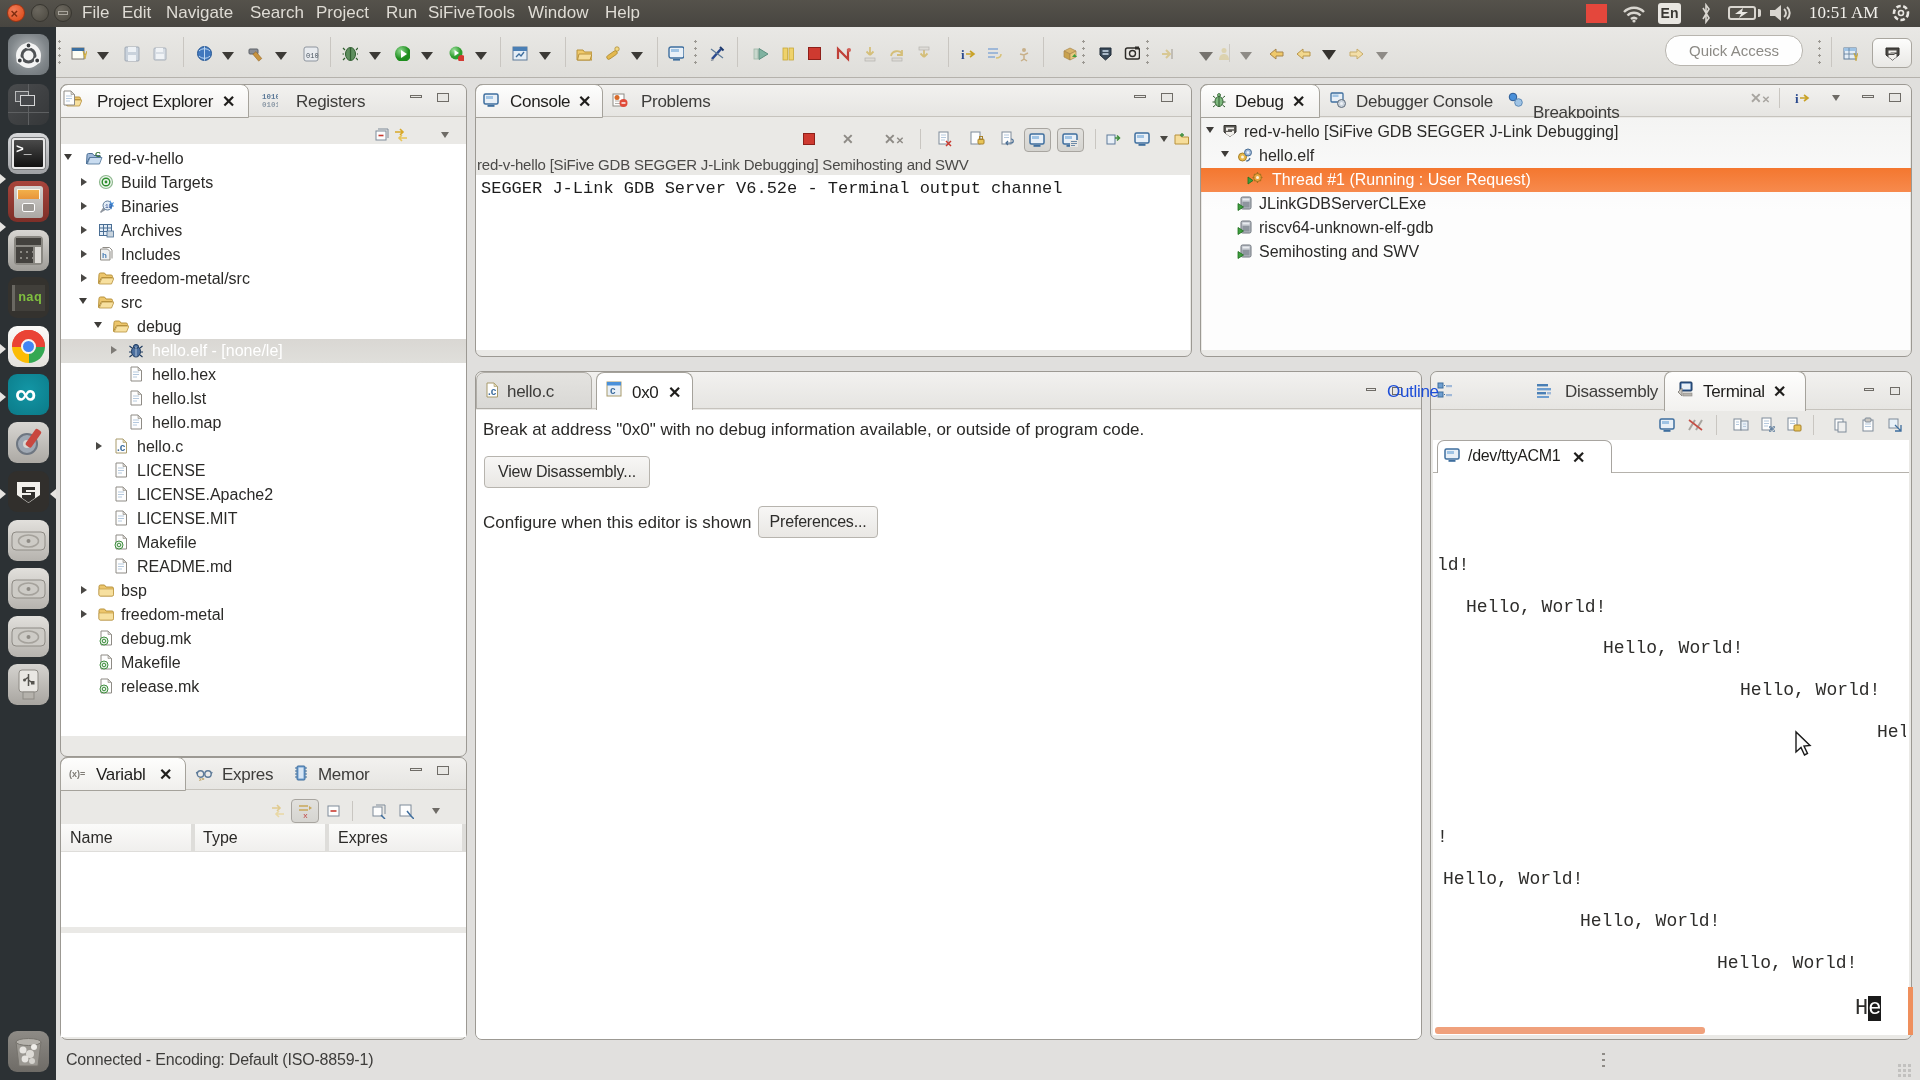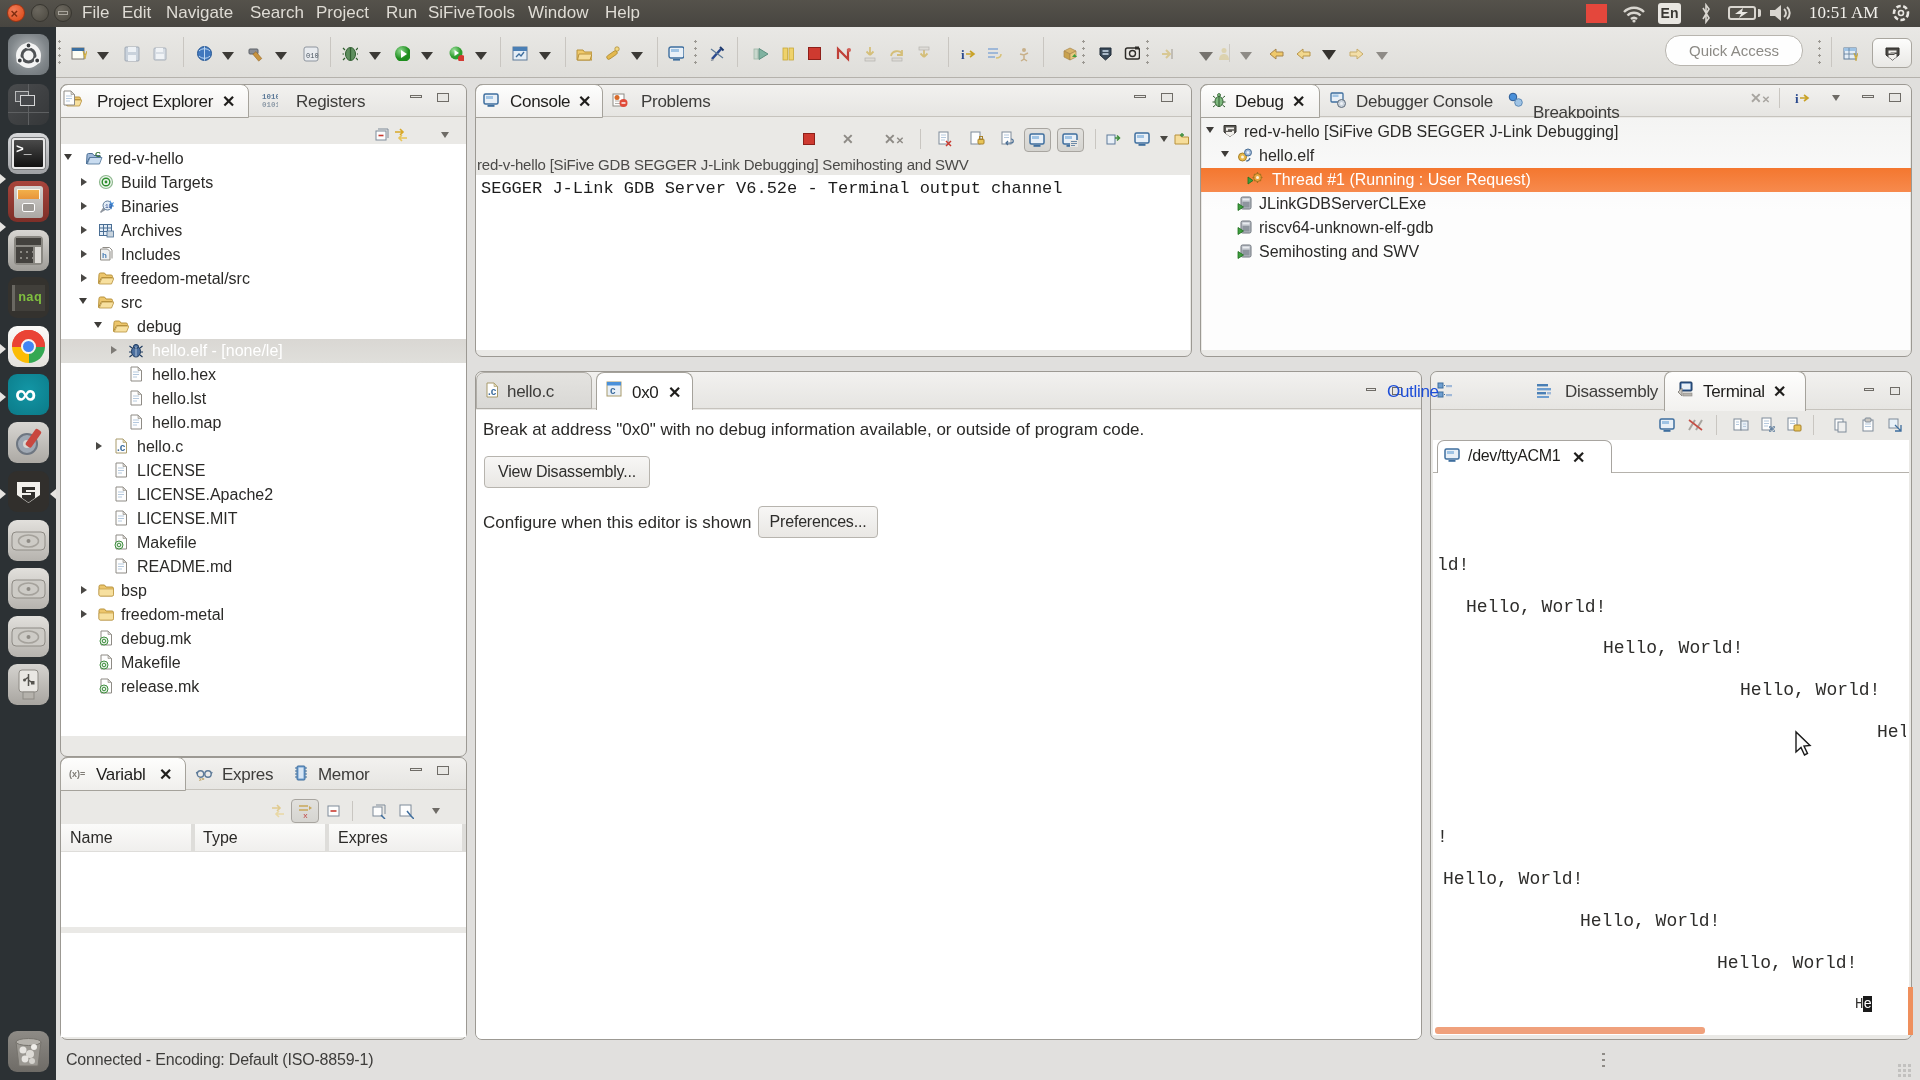--- a/index.html
+++ b/index.html
@@ -986,21 +986,21 @@
 
 <div class="abs mono" style="left:1437px;top:555px;font-size:18px;color:#2E2D2B;">ld!</div>
 <div class="abs mono" style="left:1466px;top:597px;font-size:18px;color:#2E2D2B;">Hello, World!</div>
 <div class="abs mono" style="left:1603px;top:638px;font-size:18px;color:#2E2D2B;">Hello, World!</div>
 <div class="abs mono" style="left:1740px;top:680px;font-size:18px;color:#2E2D2B;">Hello, World!</div>
 <div class="abs mono" style="left:1877px;top:722px;font-size:18px;color:#2E2D2B;width:29px;overflow:hidden;">Hell</div>
 <div class="abs mono" style="left:1437px;top:827px;font-size:18px;color:#2E2D2B;">!</div>
 <div class="abs mono" style="left:1443px;top:869px;font-size:18px;color:#2E2D2B;">Hello, World!</div>
 <div class="abs mono" style="left:1580px;top:911px;font-size:18px;color:#2E2D2B;">Hello, World!</div>
 <div class="abs mono" style="left:1717px;top:953px;font-size:18px;color:#2E2D2B;">Hello, World!</div>
-<div class="abs mono" style="left:1855px;top:996px;font-size:14px;color:#2E2D2B;">H<span style="background:#1A1A1A;color:#FFFFFF;">e</span></div>
+<div class="abs mono" style="left:1855px;top:996px;font-size:22px;color:#2E2D2B;">H<span style="background:#1A1A1A;color:#FFFFFF;">e</span></div>
 
 <div class="abs" style="left:1435px;top:1027px;width:270px;height:7px;background:#F0A17C;border-radius:3px;"></div>
 <div class="abs" style="left:1908px;top:987px;width:5px;height:48px;background:#EF8F5C;"></div>
 
 <svg class="abs" style="left:1793px;top:730px;" width="22" height="30">
     <path d="M3 2 L3 22 L8 17.5 L11.5 25 L14.5 23.5 L11 16 L17 15.5 Z" fill="#FDFDFD" stroke="#1A1A1A" stroke-width="1.4"></path>
   </svg>
 
 <div id="statusbar">
   <div class="abs" style="left:10px;top:11px;font-size:16px;color:#3E3D3B;letter-spacing:-0.2px;">Connected - Encoding: Default (ISO-8859-1)</div>

